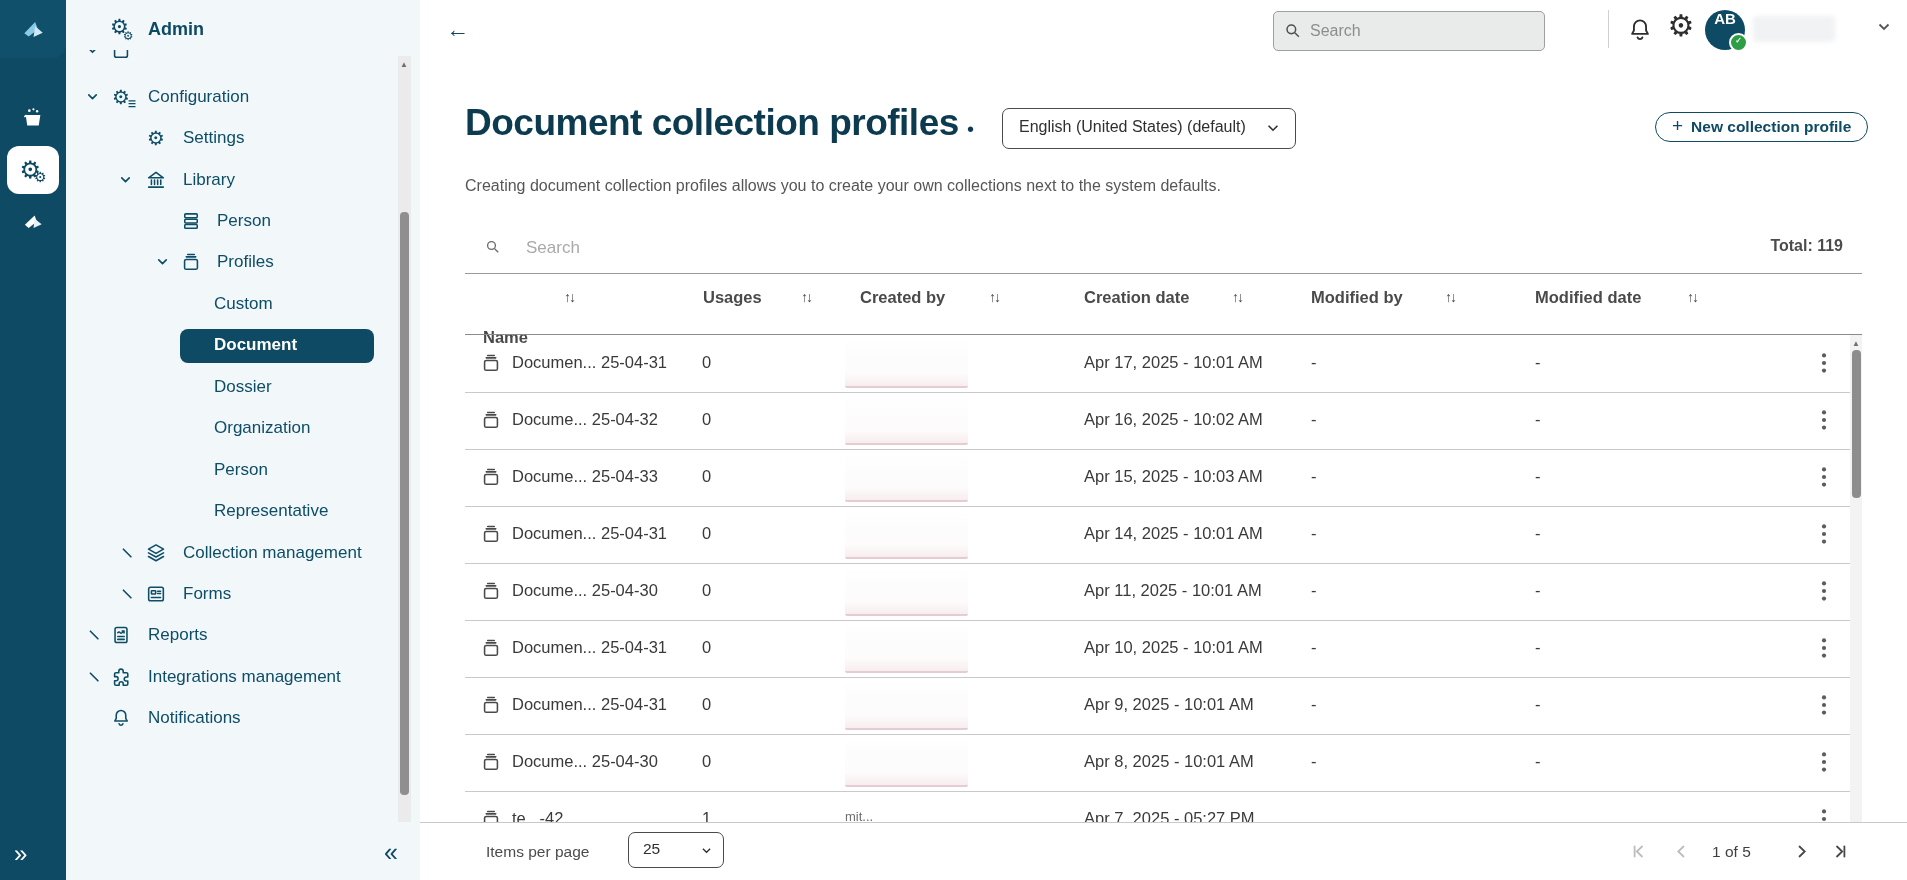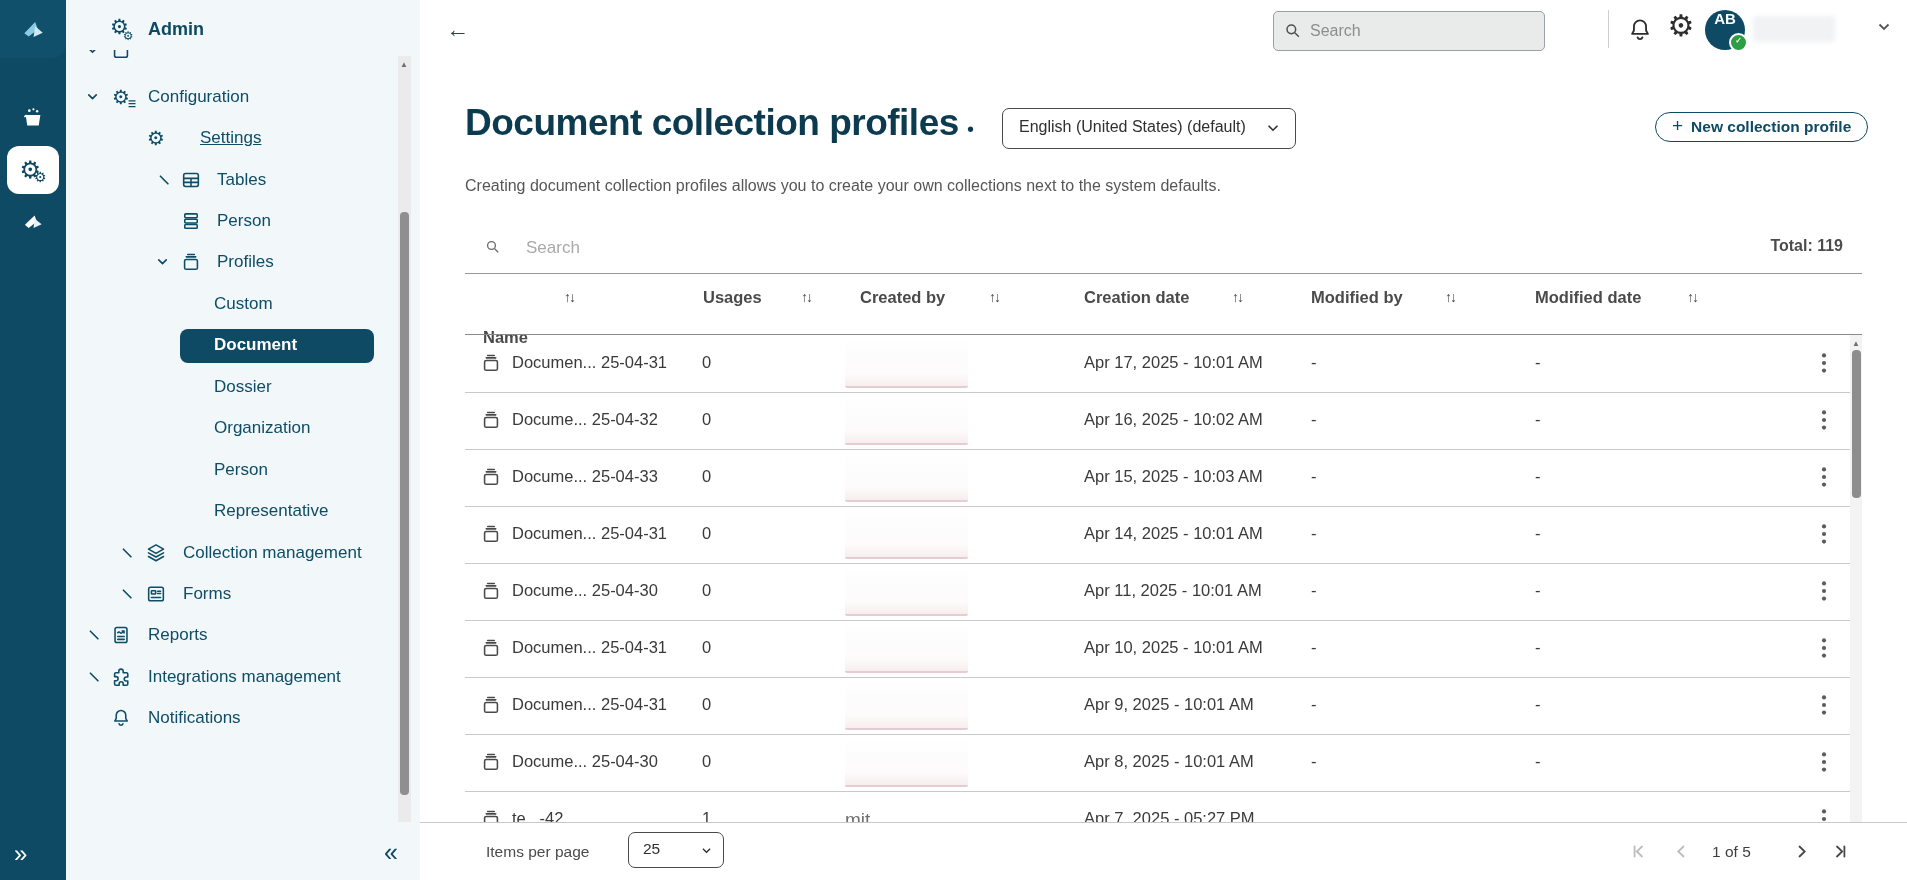--- a/index.html
+++ b/index.html
@@ -84,21 +84,21 @@
   .hsort{position:absolute;top:1px;font-size:14px;color:#4a4a4a;letter-spacing:-2px;}
   .head-line{position:absolute;left:45px;top:334px;width:1397px;height:1px;background:#8a8a8a;}
   #tbody{position:absolute;left:45px;top:335px;width:1397px;height:487px;overflow:hidden;}
   .trow{position:absolute;left:0;width:1397px;height:57px;border-bottom:1px solid #c9c9c9;cursor:pointer;}
   .trow .cico{position:absolute;left:15px;top:17px;width:22px;height:22px;color:#4a4a4a;}
   .trow .cico svg{width:22px;height:22px;}
   .trow .cname{position:absolute;left:47px;top:18px;font-size:16.5px;color:#3a3a3a;white-space:nowrap;}
   .trow .cusage{position:absolute;left:237px;top:18px;font-size:16.5px;color:#3a3a3a;}
   .trow .cblk{position:absolute;left:380px;top:7px;width:123px;height:44px;border-radius:2px;
     background:linear-gradient(180deg,#fefefe 0%,#fdfbfb 72%,#f7edef 100%);border-bottom:2px solid #e4ccd2;filter:blur(0.6px);}
-  .trow .ccreated{position:absolute;left:380px;top:18px;font-size:19px;color:#6f6f6f;white-space:nowrap;}
+  .trow .ccreated{position:absolute;left:380px;top:18px;font-size:13px;color:#6f6f6f;white-space:nowrap;}
   .trow .cdate{position:absolute;left:619px;top:18px;font-size:16.5px;color:#3a3a3a;white-space:nowrap;}
   .trow .cmby{position:absolute;left:846px;top:18px;font-size:16.5px;color:#3a3a3a;}
   .trow .cmdate{position:absolute;left:1070px;top:18px;font-size:16.5px;color:#3a3a3a;}
   .trow .ckebab{position:absolute;left:1345px;top:14px;width:28px;height:28px;color:#5c5c5c;}
   .trow .ckebab svg{width:28px;height:28px;}
   .tbl-scroll-track{position:absolute;left:1430px;top:335px;width:12px;height:487px;background:#f3f3f3;}
   .tbl-scroll-up{position:absolute;left:1432px;top:339px;font-size:8px;color:#6f6f6f;}
   .tbl-scroll-thumb{position:absolute;left:1431.5px;top:350px;width:9px;height:148px;background:#8d8d8d;border-radius:4px;}
   
   .pagebar{position:absolute;left:0;top:822px;width:1487px;height:58px;background:#ffffff;border-top:1px solid #c9c9c9;z-index:10;}
@@ -175,35 +175,34 @@
         <span class="nico" style="left: 44px;">
           <span class="gear-glyph" style="font-size:20px;">⚙</span>
           <span style="position:absolute;font-size:9px;letter-spacing:-1px;right:-3px;bottom:-1px;font-weight:700;">☰</span>
         </span>
         <span class="nlabel" style="left: 82px;">Configuration</span>
       </div>
       <div class="nav-item">
         <span class="nico" style="left: 79px;">
           <span class="gear-glyph" style="font-size:20px;">⚙</span>
         </span>
-        <span class="nlabel" style="left: 134px; text-decoration: underline;">Settings</span>
-      </div>
-      <div class="nav-item">
-        <span class="chev" style="left: 89px;">
-          <svg viewBox="0 0 18 18" fill="none" stroke="currentColor" stroke-width="2" stroke-linecap="round" stroke-linejoin="round">
-            <path d="M6.5 4.5 L11 9 L15.5 13.5"></path>
-          </svg>
-        </span>
-        <span class="nico" style="left: 114px;">
-          <svg viewBox="0 0 24 24" fill="none" stroke="currentColor" stroke-width="1.7" stroke-linecap="round" stroke-linejoin="round">
-            <rect x="4" y="5" width="16" height="14" rx="2"></rect>
-            <path d="M4 10.2 H20 M12 10.2 V19 M4 14.6 H20"></path>
-          </svg>
-        </span>
-        <span class="nlabel" style="left: 151px;">Tables</span>
+        <span class="nlabel" style="left: 117px;">Settings</span>
+      </div>
+      <div class="nav-item">
+        <span class="chev" style="left: 52px;">
+          <svg viewBox="0 0 18 18" fill="none" stroke="currentColor" stroke-width="2" stroke-linecap="round" stroke-linejoin="round">
+            <path d="M4.5 6.5 L9 11 L13.5 6.5"></path>
+          </svg>
+        </span>
+        <span class="nico" style="left: 79px;">
+          <svg viewBox="0 0 24 24" fill="none" stroke="currentColor" stroke-width="1.7" stroke-linecap="round" stroke-linejoin="round">
+            <path d="M4 9.6 L12 3.6 L20 9.6 M4.6 9.6 H19.4 M7 12 V17 M10.4 12 V17 M13.8 12 V17 M17.2 12 V17 M4 19.8 H20"></path>
+          </svg>
+        </span>
+        <span class="nlabel" style="left: 117px;">Library</span>
       </div>
       <div class="nav-item">
         <span class="nico" style="left: 114px;">
           <svg viewBox="0 0 24 24" fill="none" stroke="currentColor" stroke-width="1.7" stroke-linecap="round" stroke-linejoin="round">
             <rect x="5.2" y="4.2" width="13.6" height="4.2" rx="1"></rect>
             <rect x="5.2" y="10" width="13.6" height="4.2" rx="1"></rect>
             <rect x="5.2" y="15.8" width="13.6" height="4.2" rx="1"></rect>
           </svg>
         </span>
         <span class="nlabel" style="left: 151px;">Person</span>

